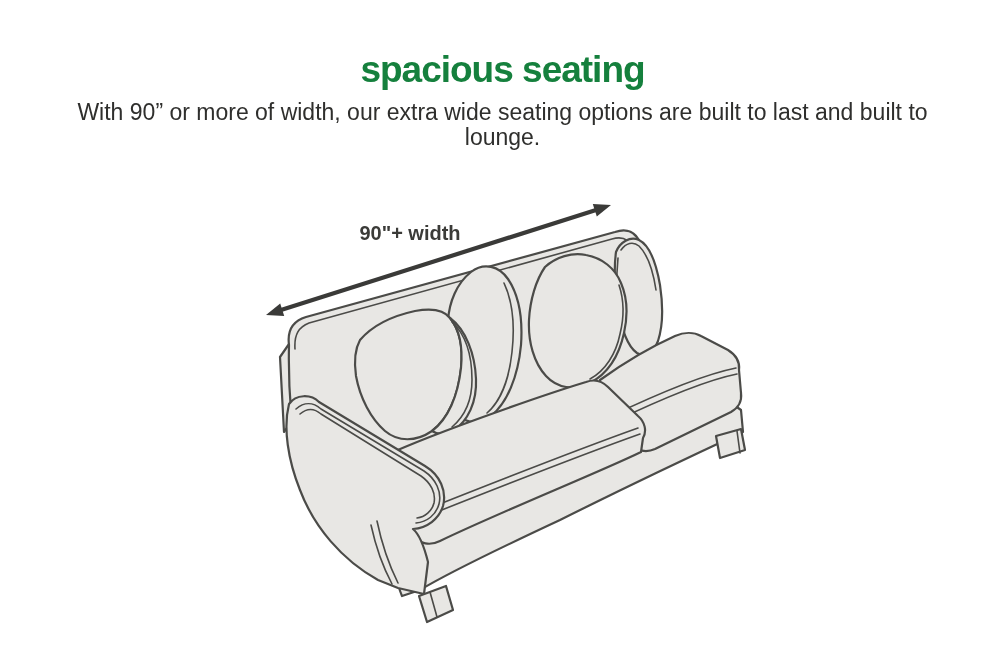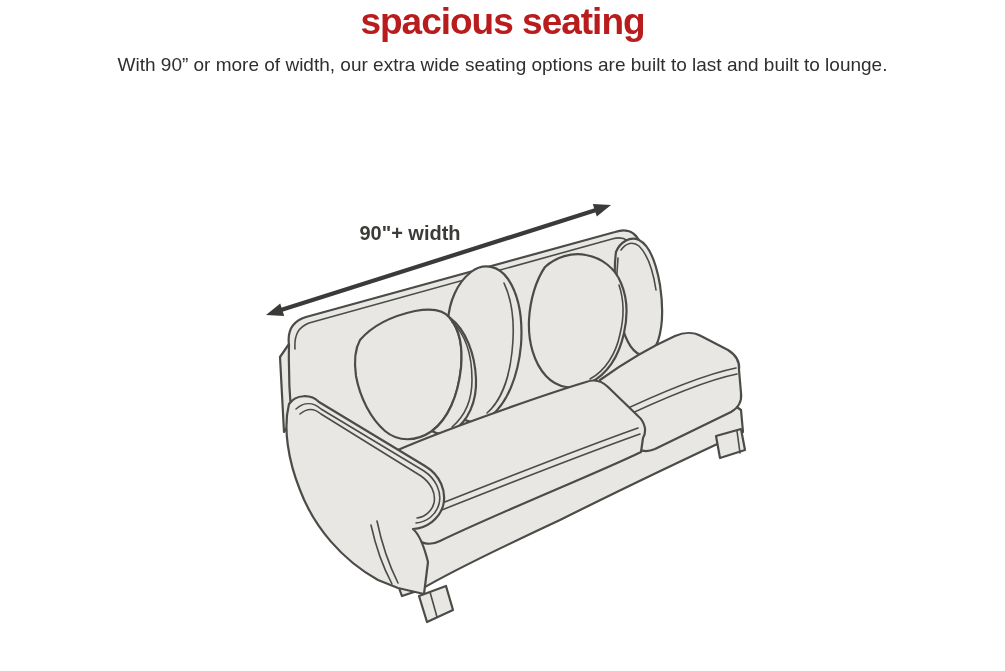--- a/index.html
+++ b/index.html
@@ -5,29 +5,29 @@
   html,body{margin:0;padding:0;background:#fff;}
   .page{
     position:relative;
     width:1005px;height:671px;
     background:#ffffff;
     font-family:"Liberation Sans", sans-serif;
     overflow:hidden;
   }
   .header{position:absolute;top:0;left:0;width:100%;text-align:center;}
   .title{
-    margin:0;
+    margin:0;padding-top:48px;
     font-size:37px;line-height:44px;
     font-weight:700;letter-spacing:-1px;
-    color:#b91c1c;
+    color:#15803d;
   }
   .desc{
     margin:8px auto 0;
     width:860px;
-    font-size:19px;line-height:25px;
+    font-size:23px;line-height:25px;
     color:#2f2f2d;
   }
   .diagram{position:absolute;top:0;left:0;width:1005px;height:671px;}
   svg{display:block;}
   .sofa-shape{fill:#e8e7e4;stroke:#4b4b48;stroke-width:2.2;stroke-linejoin:round;stroke-linecap:round;}
   .sofa-line{fill:none;stroke:#4b4b48;stroke-width:1.6;stroke-linejoin:round;stroke-linecap:round;}
   .arrow-line{stroke:#3a3a38;stroke-width:4.2;stroke-linecap:round;}
   .arrow-head{fill:#3a3a38;stroke:none;}
   .dim-label{
     font-family:"Liberation Sans", sans-serif;

